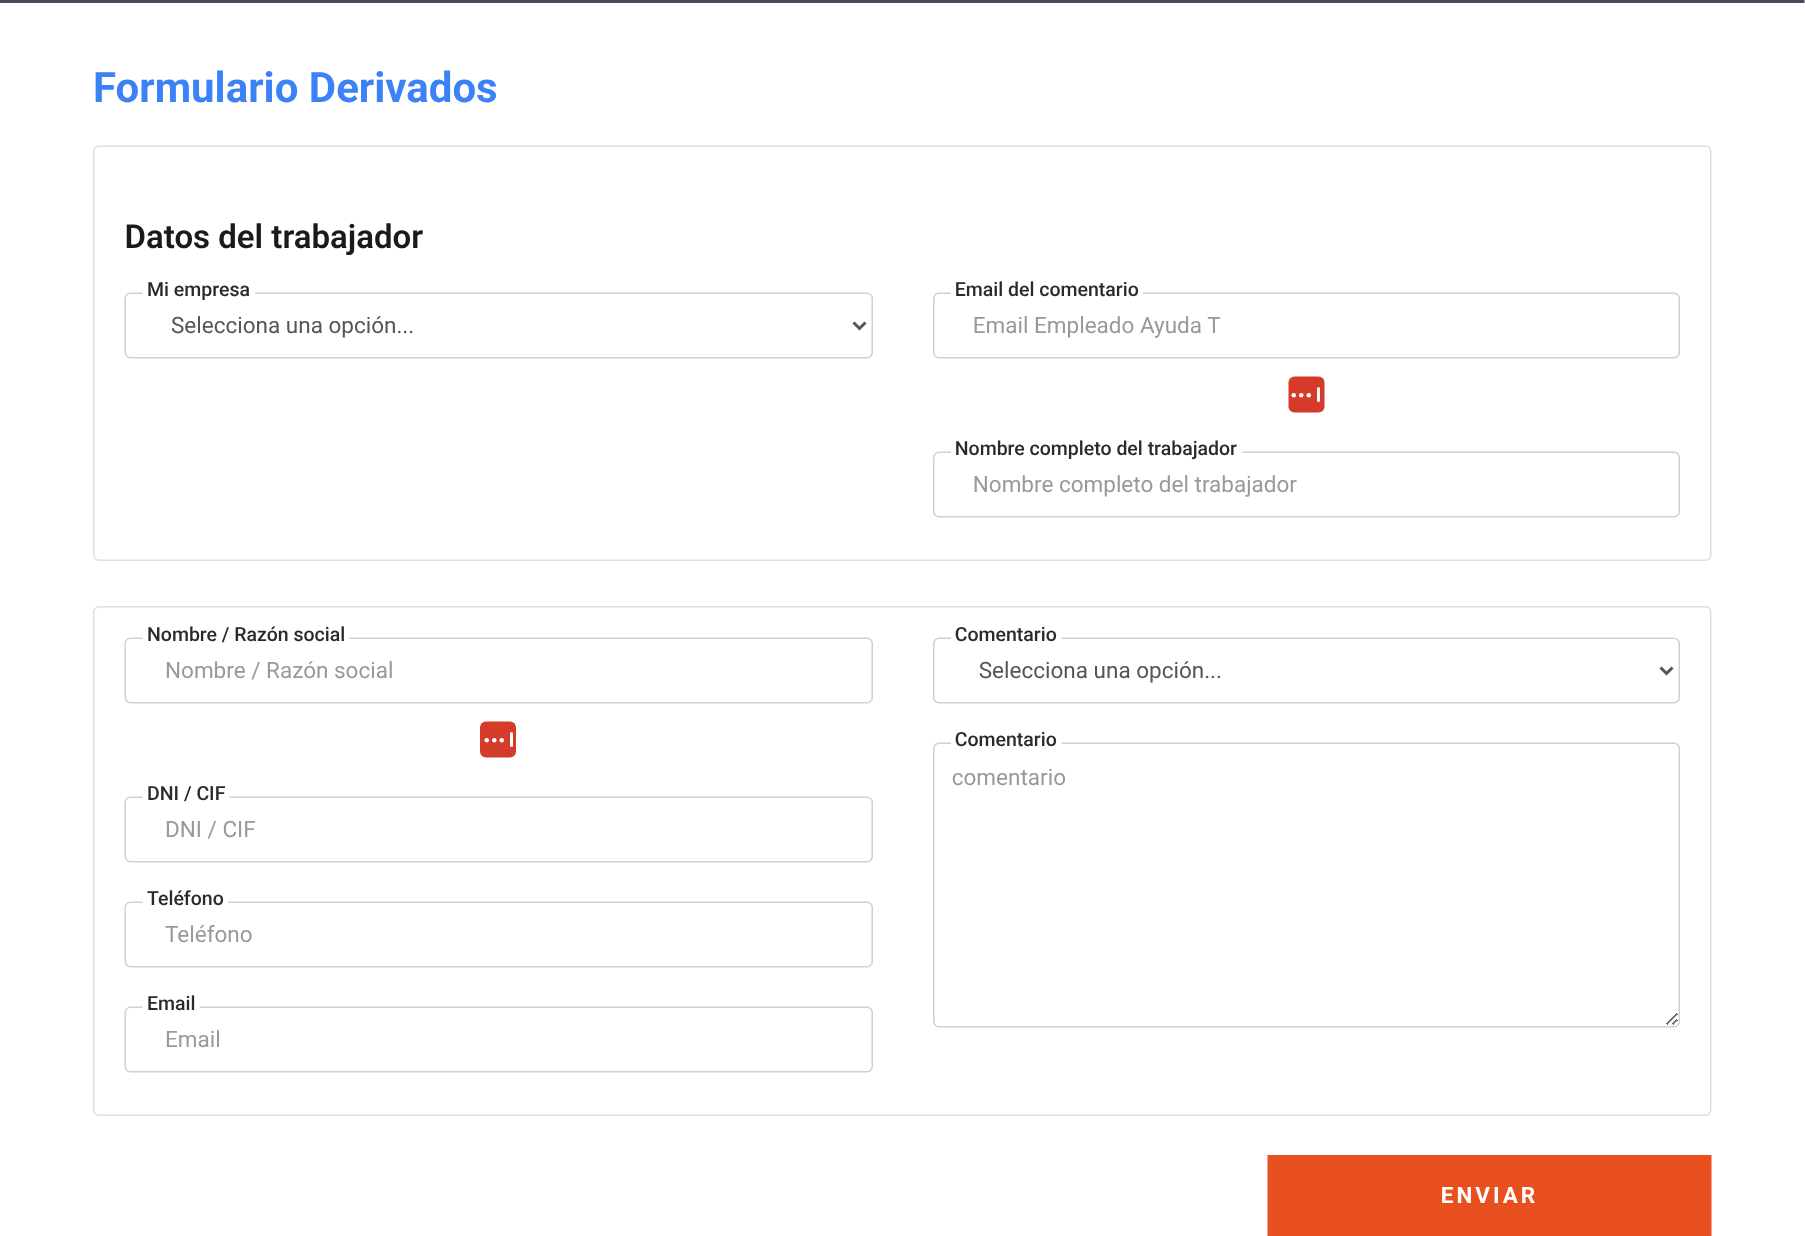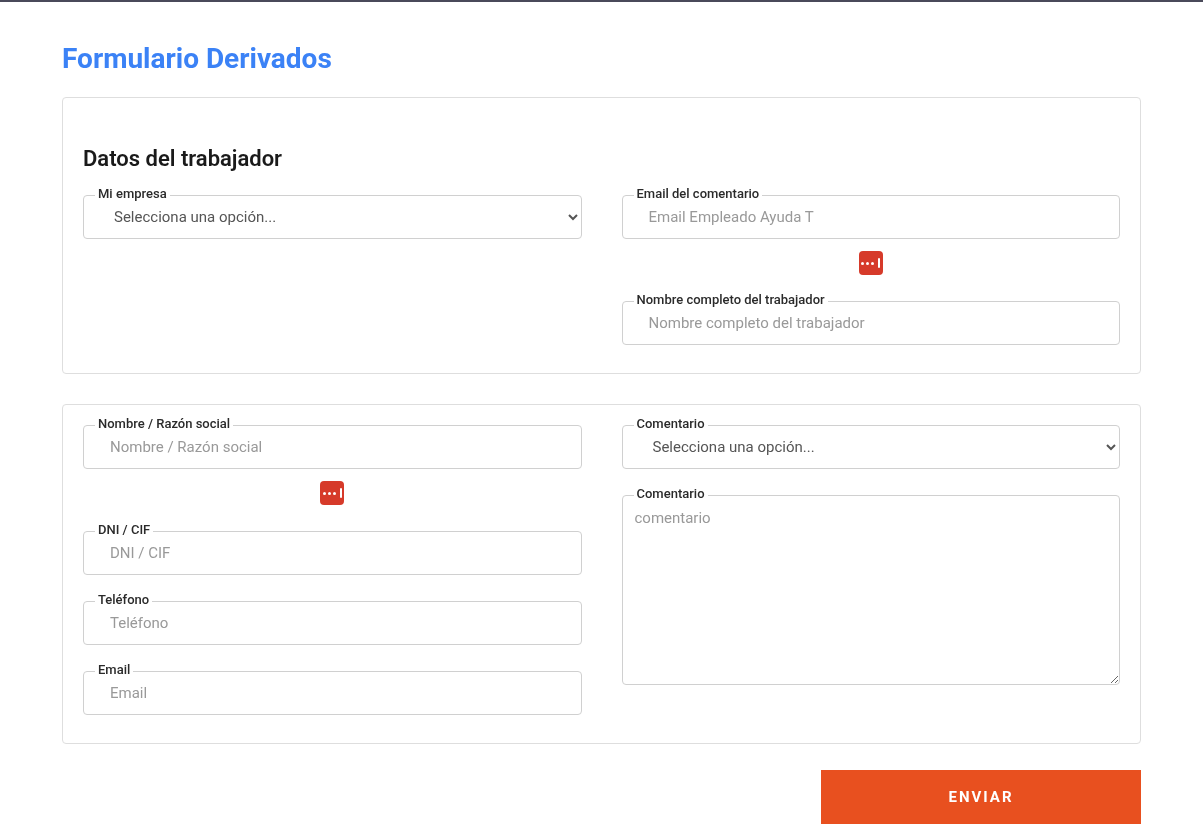--- a/index.html
+++ b/index.html
@@ -121,21 +121,21 @@
     }
     .button-row {
       display: flex;
       justify-content: flex-end;
       margin-top: -4px;
     }
     .submit-btn {
       background: #e8501f;
       color: #fff;
       border: none;
-      width: 320px;
+      width: 296px;
       height: 54px;
       font-size: 15px;
       font-weight: 700;
       letter-spacing: 2px;
       cursor: pointer;
       font-family: inherit;
     }
   </style>
 </head>
 <body>

